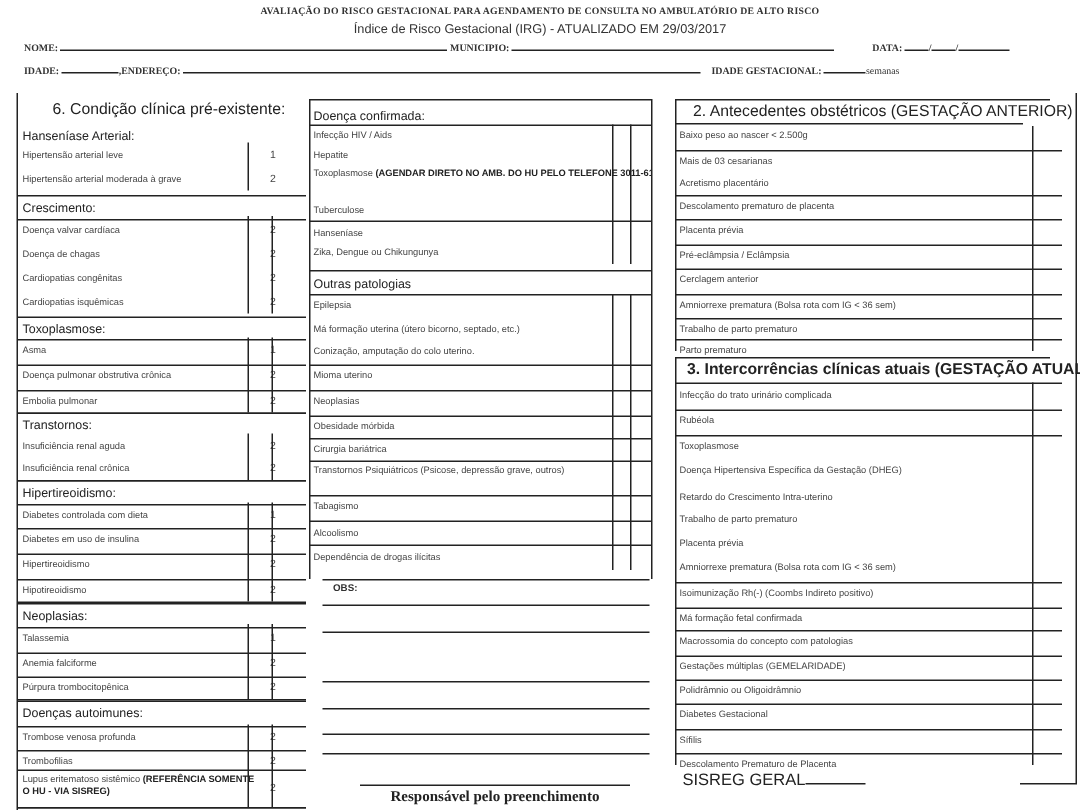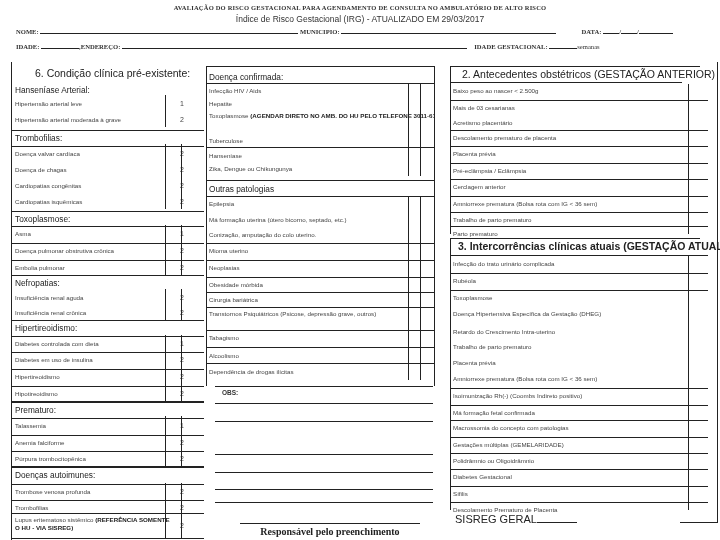--- a/index.html
+++ b/index.html
@@ -53,21 +53,21 @@
 <div class="abs grp" style="left:12px;top:83px;">Hanseníase Arterial:</div>
     <div class="row" style="left:12px;top:97px;width:192px;height:14px;line-height:14px;">
       <div class="lbl" style="width:159px;white-space:nowrap;top:0px;"><span>Hipertensão arterial leve</span></div>
       <div class="pts" style="left:168px;top:0;line-height:14px;">1</div>
     </div>
     <div class="row" style="left:12px;top:113px;width:192px;height:14px;line-height:14px;">
       <div class="lbl" style="width:159px;white-space:nowrap;top:0px;"><span>Hipertensão arterial moderada à grave</span></div>
       <div class="pts" style="left:168px;top:0;line-height:14px;">2</div>
     </div>
     <div class="vl" style="left:165px;top:95px;height:32px;"></div>
-    <div class="abs grp" style="left:12px;top:131px;">Trombofilias:</div>
+    <div class="abs grp" style="left:12px;top:131px;">Crescimento:</div>
     <div class="hl" style="left:12px;top:130px;width:192px;"></div>
     <div class="row" style="left:12px;top:147px;width:192px;height:14px;line-height:14px;">
       <div class="lbl" style="width:159px;white-space:nowrap;top:0px;"><span>Doença valvar cardíaca</span></div>
       <div class="pts" style="left:168px;top:0;line-height:14px;">2</div>
     </div>
     <div class="hl" style="left:12px;top:146px;width:192px;"></div>
     <div class="row" style="left:12px;top:163px;width:192px;height:14px;line-height:14px;">
       <div class="lbl" style="width:159px;white-space:nowrap;top:0px;"><span>Doença de chagas</span></div>
       <div class="pts" style="left:168px;top:0;line-height:14px;">2</div>
     </div>
@@ -94,21 +94,21 @@
     </div>
     <div class="hl" style="left:12px;top:243px;width:192px;"></div>
     <div class="row" style="left:12px;top:261px;width:192px;height:14px;line-height:14px;">
       <div class="lbl" style="width:159px;white-space:nowrap;top:0px;"><span>Embolia pulmonar</span></div>
       <div class="pts" style="left:168px;top:0;line-height:14px;">2</div>
     </div>
     <div class="hl" style="left:12px;top:260px;width:192px;"></div>
     <div class="vl" style="left:165px;top:225px;height:50px;"></div>
     <div class="vl" style="left:181px;top:225px;height:50px;"></div>
     <div class="hl" style="left:12px;top:275px;width:192px;"></div>
-    <div class="abs grp" style="left:12px;top:276px;">Nefropatias:</div>
+    <div class="abs grp" style="left:12px;top:276px;">Transtornos:</div>
     <div class="hl" style="left:12px;top:275px;width:192px;"></div>
     <div class="row" style="left:12px;top:291px;width:192px;height:14px;line-height:14px;">
       <div class="lbl" style="width:159px;white-space:nowrap;top:0px;"><span>Insuficiência renal aguda</span></div>
       <div class="pts" style="left:168px;top:0;line-height:14px;">2</div>
     </div>
     <div class="row" style="left:12px;top:306px;width:192px;height:14px;line-height:14px;">
       <div class="lbl" style="width:159px;white-space:nowrap;top:0px;"><span>Insuficiência renal crônica</span></div>
       <div class="pts" style="left:168px;top:0;line-height:14px;">2</div>
     </div>
     <div class="vl" style="left:165px;top:289px;height:31px;"></div>
@@ -132,21 +132,21 @@
     </div>
     <div class="hl" style="left:12px;top:369px;width:192px;"></div>
     <div class="row" style="left:12px;top:387px;width:192px;height:14px;line-height:14px;">
       <div class="lbl" style="width:159px;white-space:nowrap;top:0px;"><span>Hipotireoidismo</span></div>
       <div class="pts" style="left:168px;top:0;line-height:14px;">2</div>
     </div>
     <div class="hl" style="left:12px;top:386px;width:192px;"></div>
     <div class="vl" style="left:165px;top:335px;height:66px;"></div>
     <div class="vl" style="left:181px;top:335px;height:66px;"></div>
     <div class="hl" style="left:12px;top:401px;width:192px;"></div>
-    <div class="abs grp" style="left:12px;top:403px;">Prematuro:</div>
+    <div class="abs grp" style="left:12px;top:403px;">Neoplasias:</div>
     <div class="hl" style="left:12px;top:402px;width:192px;"></div>
     <div class="row" style="left:12px;top:419px;width:192px;height:14px;line-height:14px;">
       <div class="lbl" style="width:159px;white-space:nowrap;top:0px;"><span>Talassemia</span></div>
       <div class="pts" style="left:168px;top:0;line-height:14px;">1</div>
     </div>
     <div class="hl" style="left:12px;top:418px;width:192px;"></div>
     <div class="row" style="left:12px;top:436px;width:192px;height:14px;line-height:14px;">
       <div class="lbl" style="width:159px;white-space:nowrap;top:0px;"><span>Anemia falciforme</span></div>
       <div class="pts" style="left:168px;top:0;line-height:14px;">2</div>
     </div>

